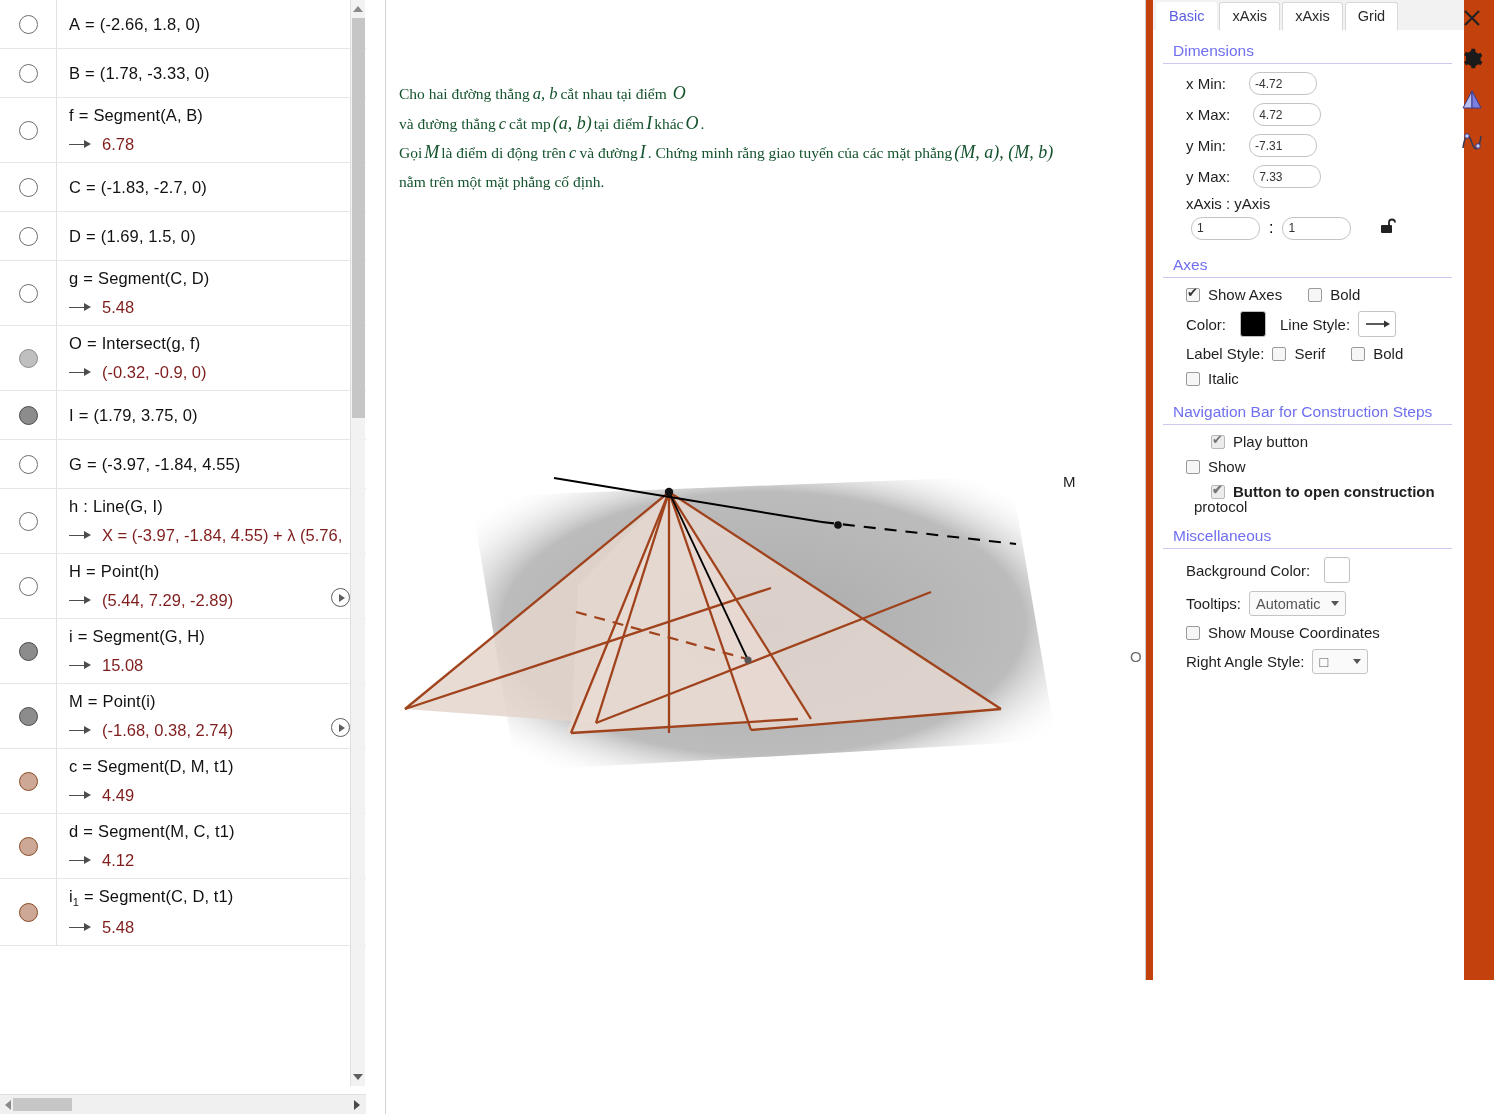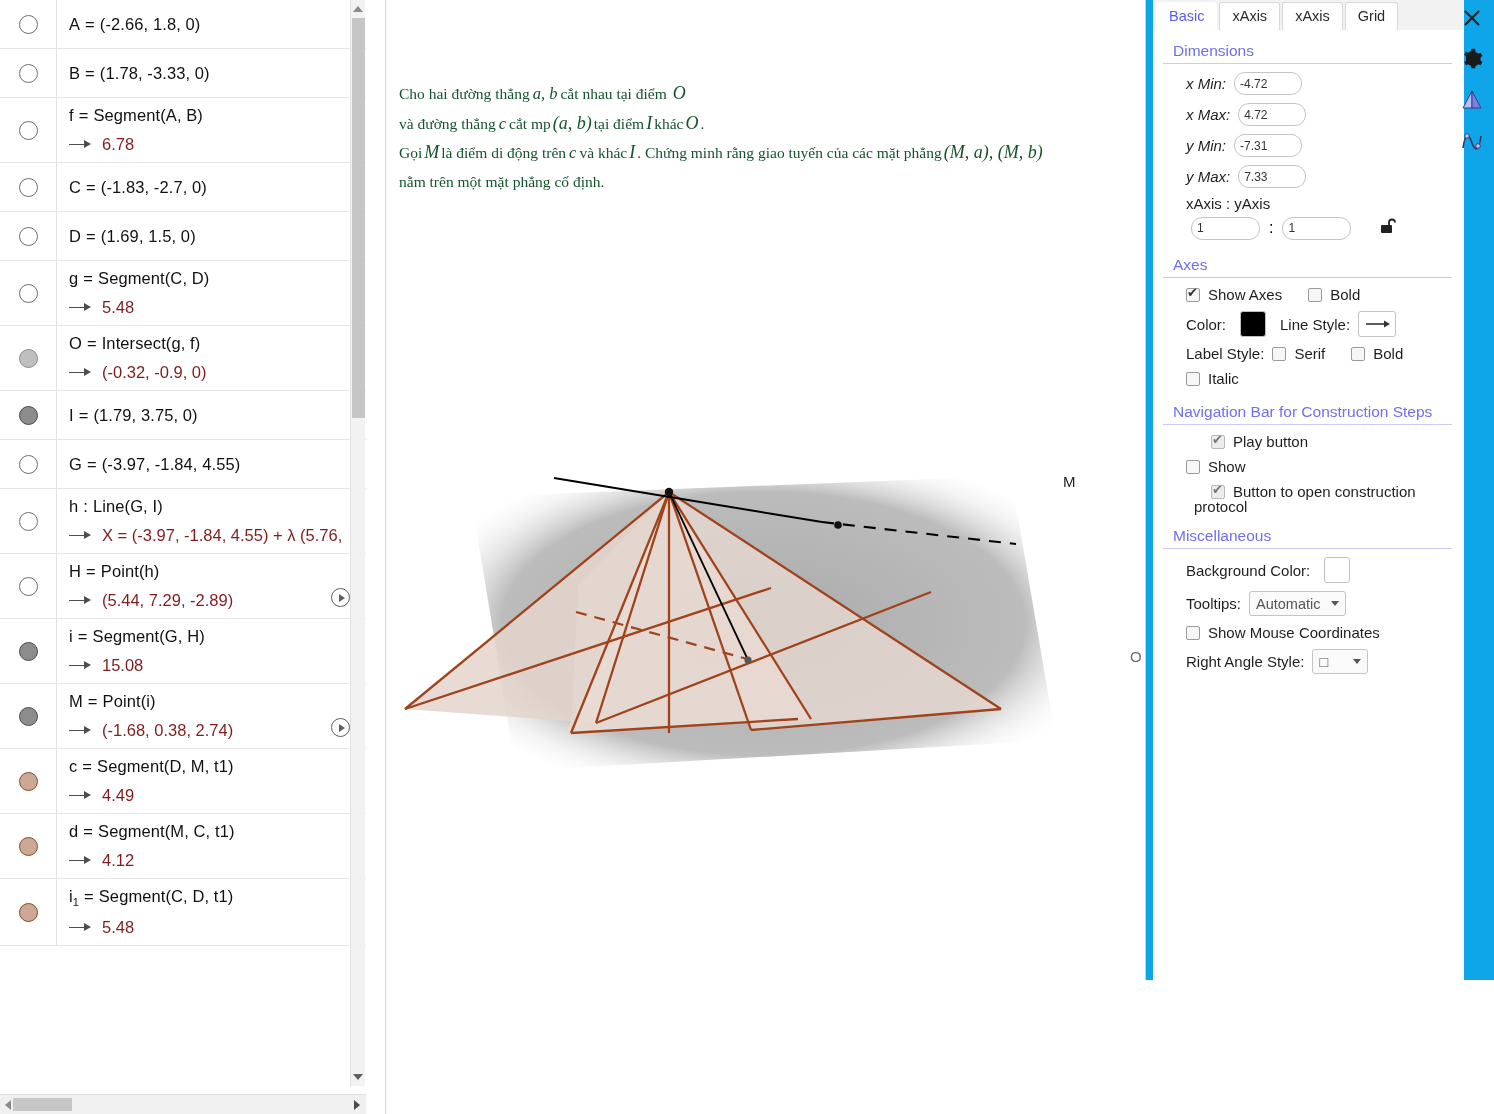--- a/index.html
+++ b/index.html
@@ -151,21 +151,21 @@
   .lbl-gray {
     position: absolute;
     font-family: "Liberation Sans", sans-serif;
     font-size: 15px; color: #6e6e6e;
   }
 
   
   .settings-panel {
     position: relative;
     flex: 0 0 349px; width: 349px; height: 980px;
-    background: #0ea5e9;
+    background: #c2410c;
     border-left: 1px solid #cfcfcf;
   }
   .settings-inner {
     position: absolute; left: 7px; top: 0;
     width: 311px; height: 1114px;
     background: #ffffff;
   }
   .tabs-row {
     display: flex; align-items: flex-end; gap: 0;
     height: 30px; padding-left: 3px;
@@ -186,21 +186,21 @@
     color: #6f6ff0; font-size: 15.5px;
     padding: 4px 0 3px 10px;
     border-bottom: 1px solid #c9c9f2;
     margin: 8px 12px 4px 10px;
   }
   .field-row {
     display: flex; align-items: center;
     padding: 4px 0 4px 33px;
     font-size: 15px; color: #1f1f1f;
   }
-  .field-row .flabel { margin-right: 8px; font-style: italic; }
+  .field-row .flabel { margin-right: 23px; }
   .txt-input {
     border: 1px solid #c4c4c4; border-radius: 11px;
     background: #fff;
     height: 23px; width: 68px;
     font-family: "Liberation Sans", sans-serif;
     font-size: 12px; color: #333;
     padding: 0 5px;
     display: flex; align-items: center;
   }
   .ratio-label { padding: 3px 0 2px 33px; font-size: 15px; color: #1f1f1f; }
@@ -439,21 +439,21 @@
       </div>
       <div class="h-arrow-r"></div>
     </div>
   </div>
 
   <div class="canvas-panel">
 
     <div class="problem-text">
       <div><span>Cho hai đường thẳng</span><span class="mathit">a, b</span><span>cắt nhau tại điểm</span> <span class="mathbig">O</span></div>
       <div><span>và đường thẳng</span><span class="mathit">c</span><span>cắt mp</span><span class="mathbig">(a, b)</span><span>tại điểm</span><span class="mathbig">I</span><span>khác</span><span class="mathbig">O</span><span>.</span></div>
-      <div><span>Gọi</span><span class="mathbig">M</span><span>là điểm di động trên</span><span class="mathit">c</span><span>và khác</span><span class="mathbig">I</span><span>. Chứng minh rằng giao tuyến của các mặt phẳng</span><span class="mathbig">(M, a), (M, b)</span></div>
+      <div><span>Gọi</span><span class="mathbig">M</span><span>là điểm di động trên</span><span class="mathit">c</span><span>và đường</span><span class="mathbig">I</span><span>. Chứng minh rằng giao tuyến của các mặt phẳng</span><span class="mathbig">(M, a), (M, b)</span></div>
       <div><span>nằm trên một mặt phẳng cố định.</span></div>
     </div>
 
     <div class="figure-wrap">
       <svg width="760" height="1114" viewBox="0 0 760 1114">
         <defs>
           <radialGradient id="planeGrad" cx="50%" cy="50%" r="62%">
             <stop offset="0%" stop-color="#ababab" stop-opacity="1"></stop>
             <stop offset="72%" stop-color="#b6b6b6" stop-opacity="0.92"></stop>
             <stop offset="100%" stop-color="#ffffff" stop-opacity="0"></stop>
@@ -590,21 +590,21 @@
         <div class="sec-head">Navigation Bar for Construction Steps</div>
 
         <div class="chk-row sub-chk-row">
           <span class="chk dim checked"></span>
           <span>Play button</span>
         </div>
         <div class="chk-row">
           <span class="chk"></span>
           <span>Show</span>
         </div>
-        <div class="chk-row sub-chk-row" style="padding-bottom:0;">
+        <div class="chk-row sub-chk-row" style="padding-bottom:0;font-weight:bold;">
           <span class="chk dim checked"></span>
           <span>Button to open construction</span>
         </div>
         <div class="wrap-text">protocol</div>
 
         <div class="sec-head">Miscellaneous</div>
 
         <div class="chk-row">
           <span>Background Color:</span>
           <span class="color-swatch white"></span>

